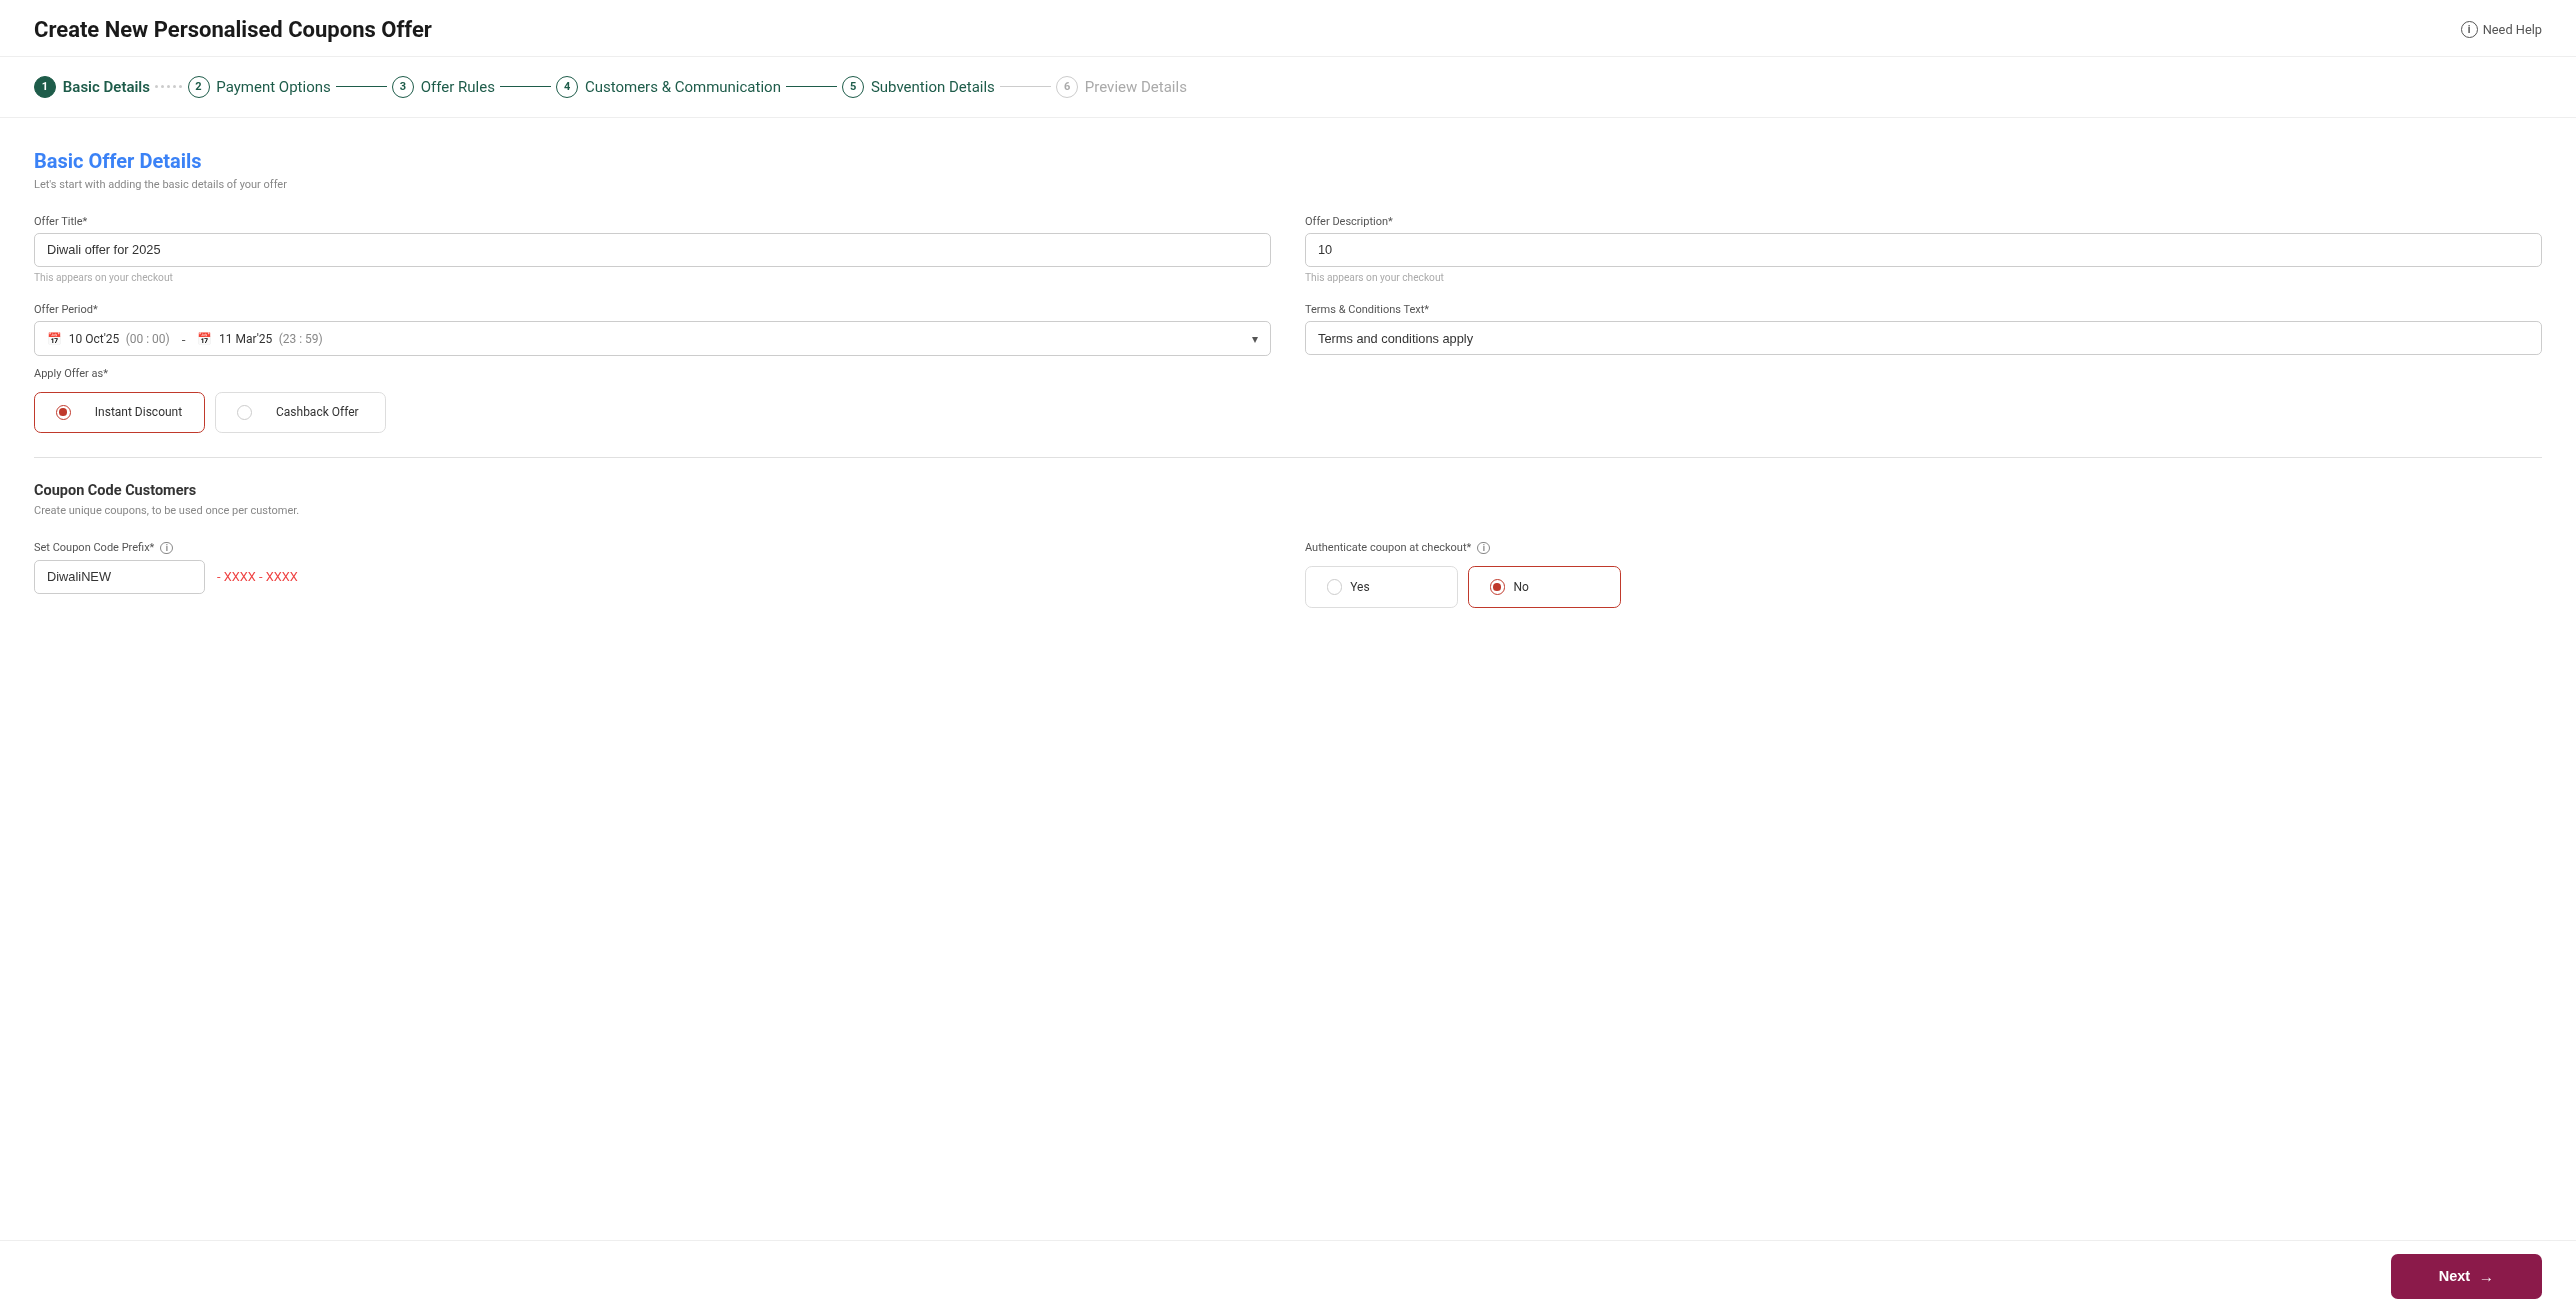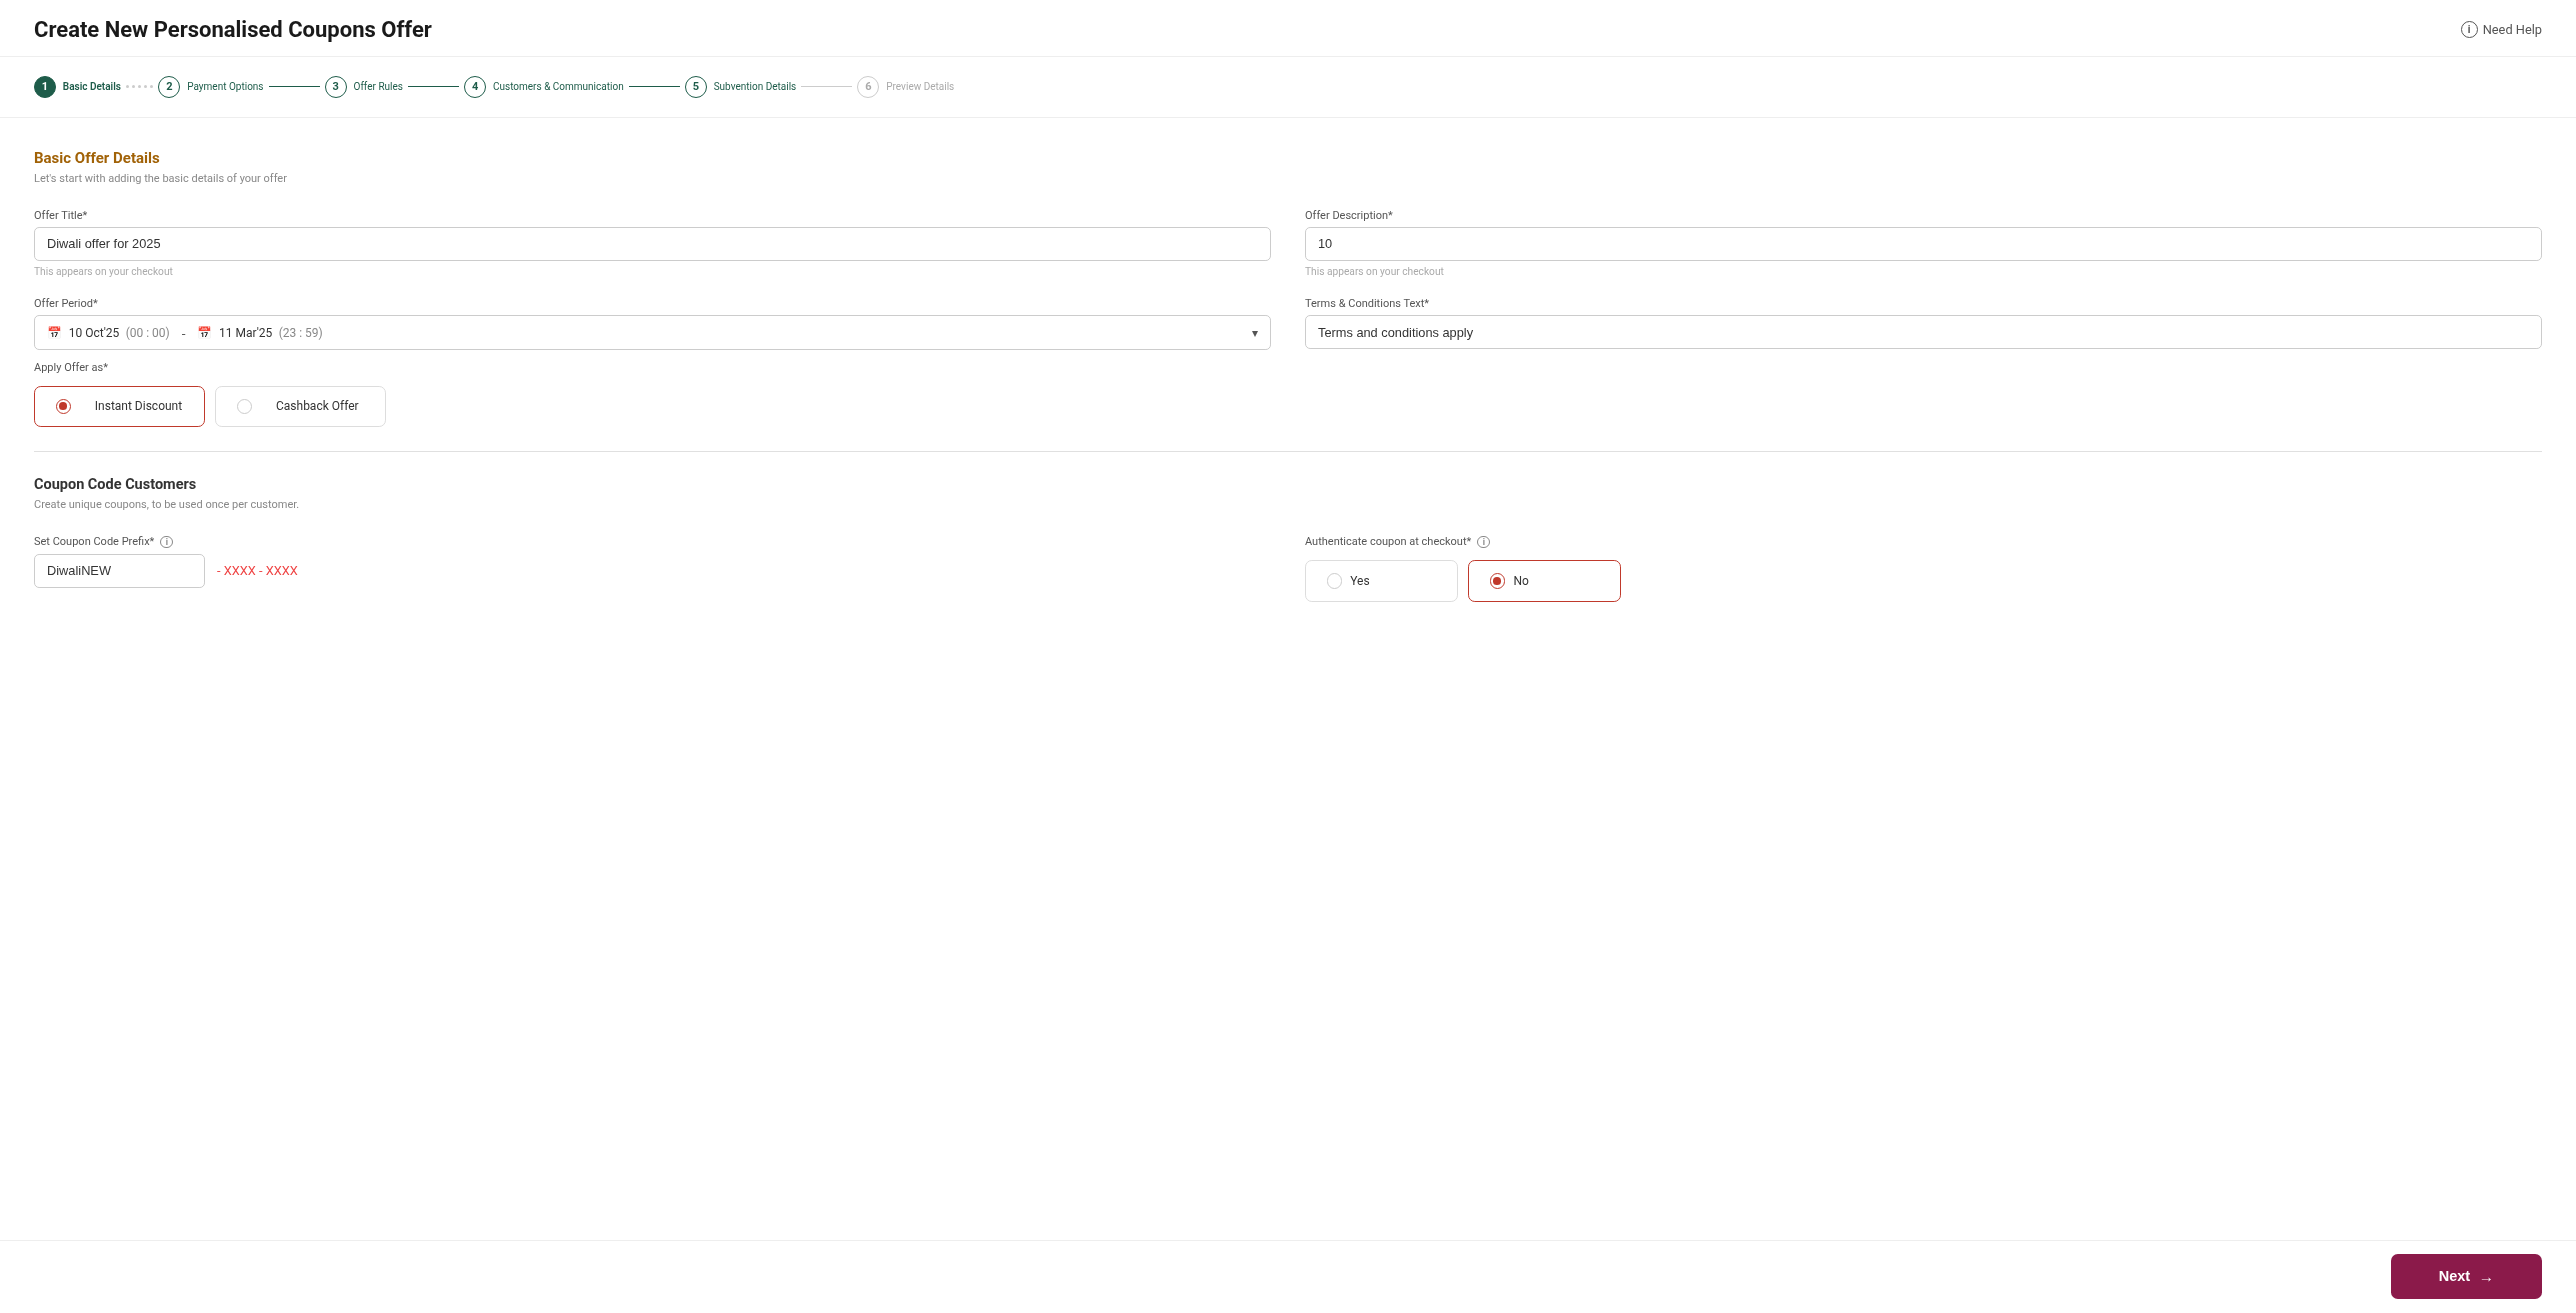--- a/index.html
+++ b/index.html
@@ -85,21 +85,21 @@
       background: #fff;
       color: #1e5c4a;
       border: 1.7px solid #1e5c4a;
     }
     .step-circle.gray {
       background: #fff;
       color: #aaa;
       border: 1.7px solid #ccc;
     }
     .step-label {
-      font-size: 10px;
+      font-size: 15px;
       white-space: nowrap;
     }
     .step-label.active { color: #1e5c4a; font-weight: 600; }
     .step-label.inactive { color: #1e5c4a; }
     .step-label.gray { color: #aaa; }
 
     .step-connector {
       display: flex;
       align-items: center;
       margin: 0 5.1px;
@@ -125,23 +125,23 @@
       background: #ccc;
     }
 
     
     .main-content {
       padding: 31px 34px;
       flex: 1;
     }
 
     .section-title {
-      font-size: 15px;
+      font-size: 20px;
       font-weight: 700;
-      color: #a16207;
+      color: #3b82f6;
       margin-bottom: 5.1px;
     }
     .section-subtitle {
       font-size: 11px;
       color: #888;
       margin-bottom: 24px;
     }
 
     .form-grid {
       display: grid;

